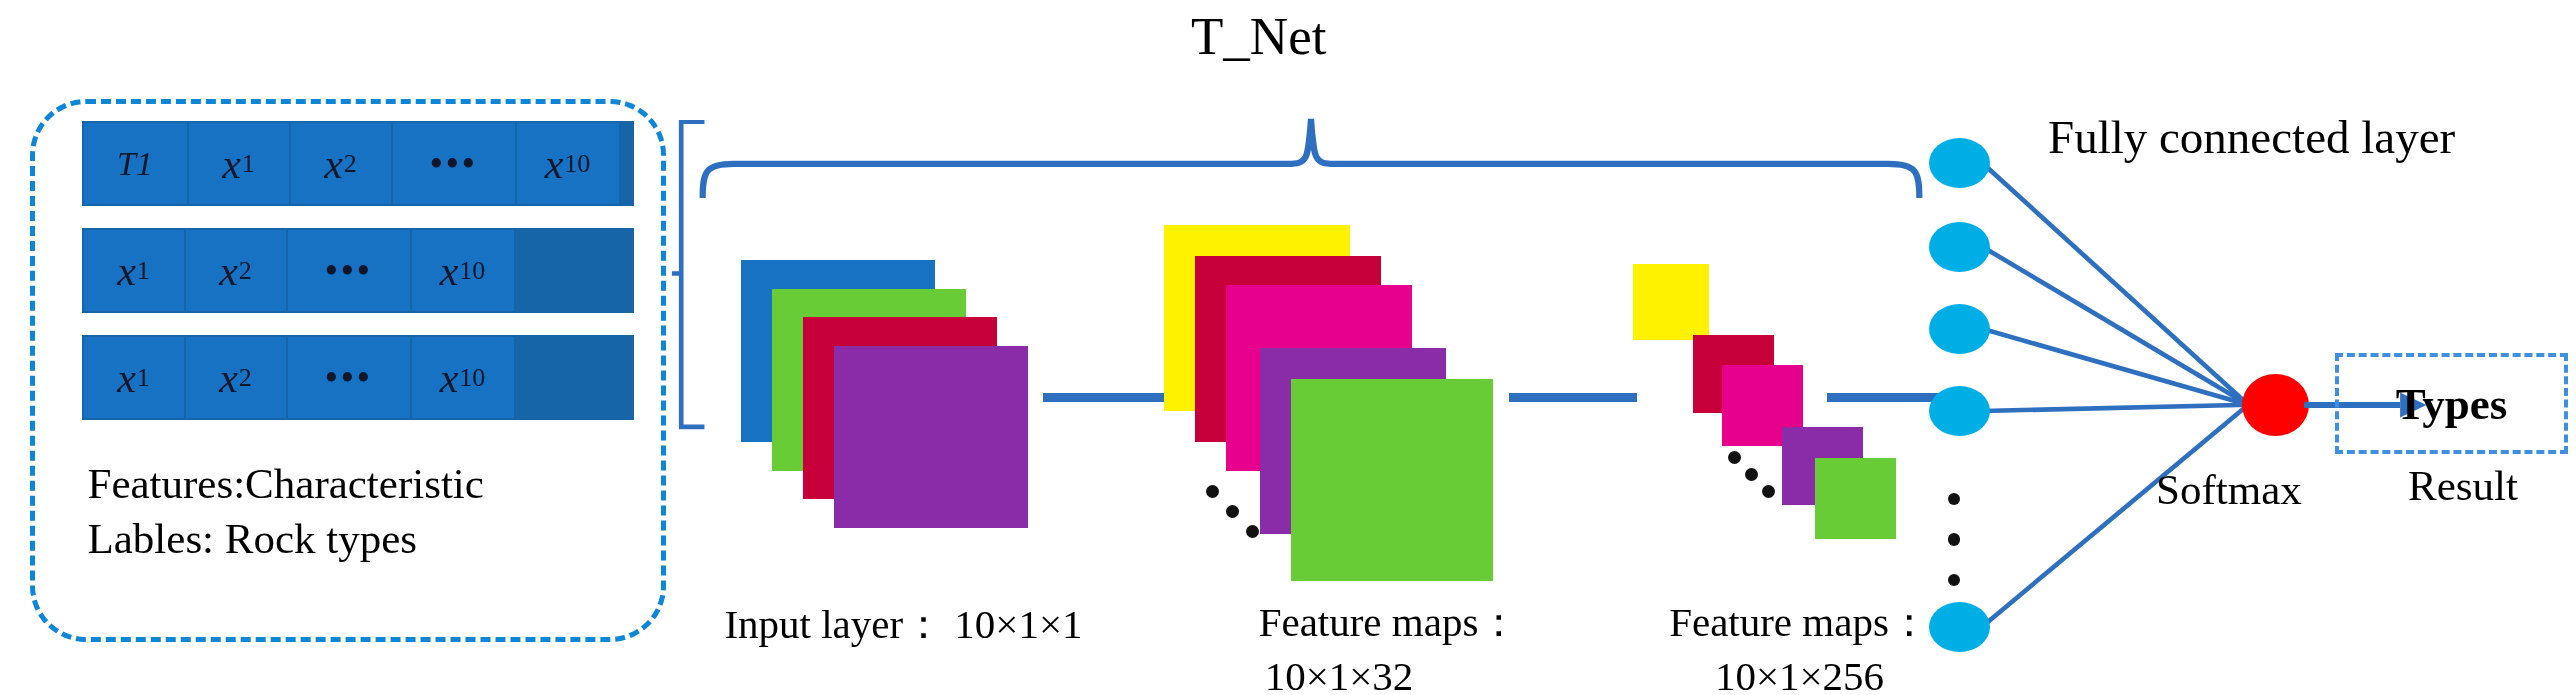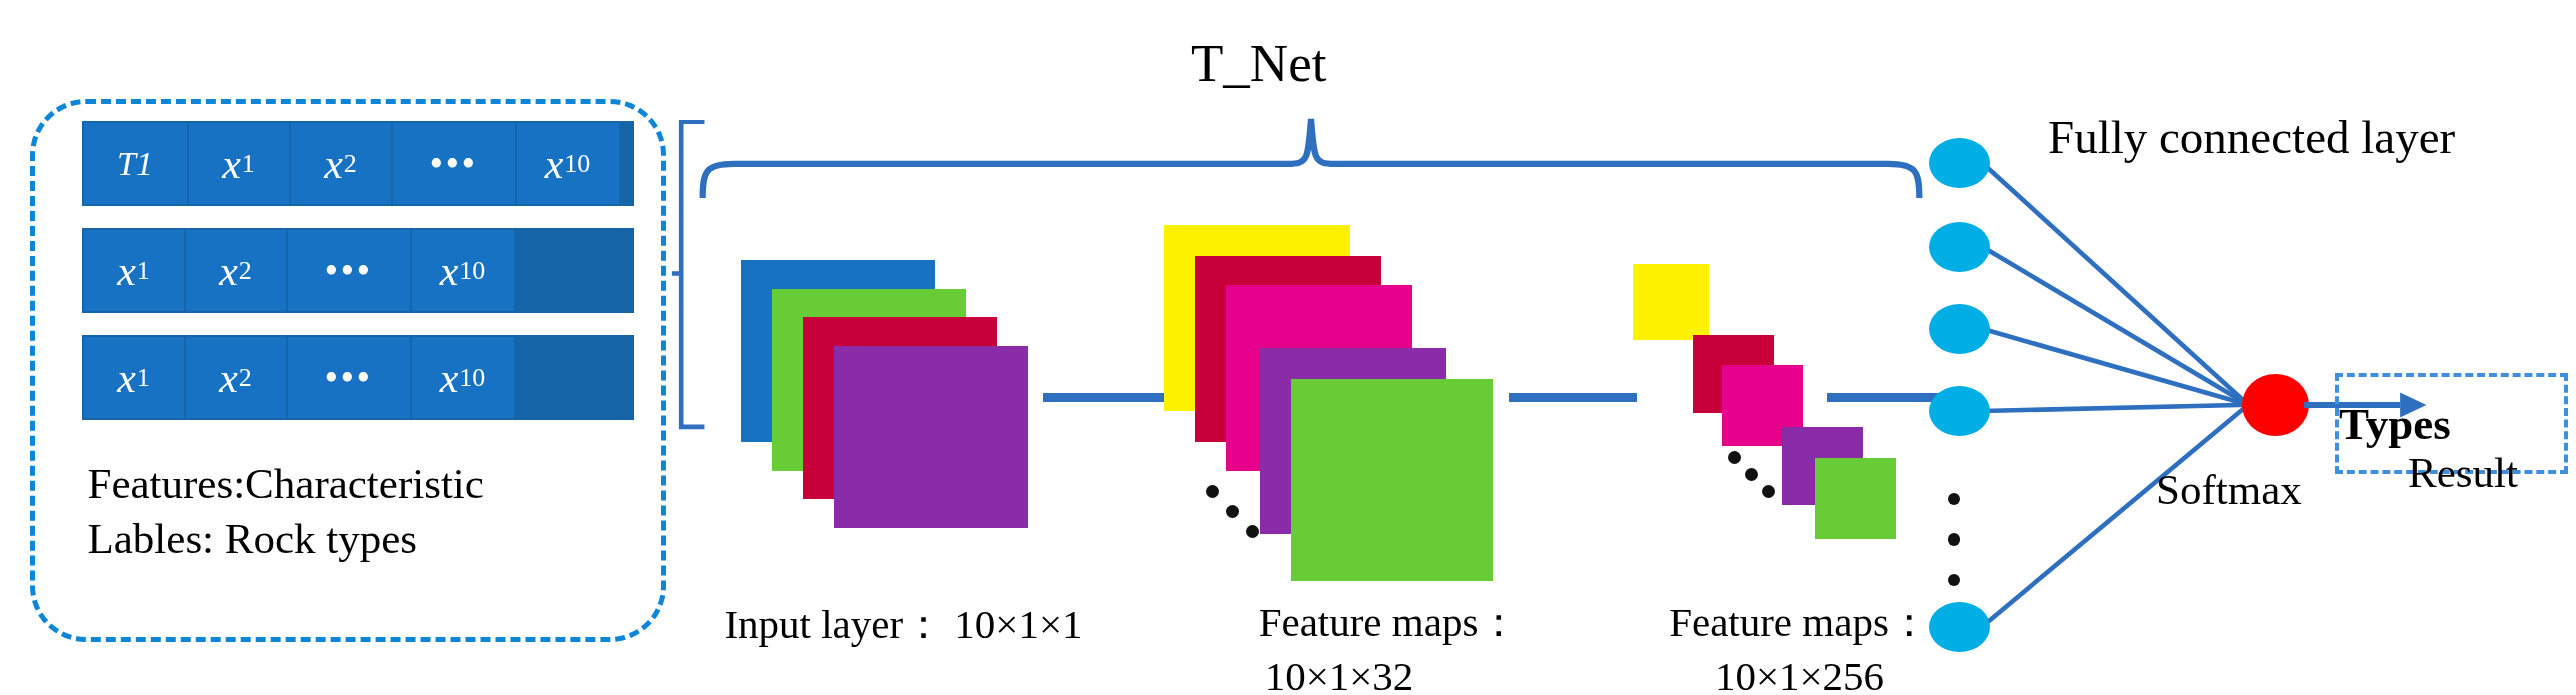--- a/index.html
+++ b/index.html
@@ -11,55 +11,55 @@
   
   #data-panel{
     left:29.5px; top:99px; width:636px; height:543px;
     border:5.4px dashed #0d86d8; border-radius:56px; box-sizing:border-box;
   }
   .data-table{position:absolute;left:47px;width:552px;}
   .data-row{display:flex;height:85px;margin-bottom:22px;
             border:2.3px solid #1565a8;box-sizing:border-box;background:#1565a8;}
   .cell{flex:0 0 auto;background:#1872c4;border-right:2.3px solid #1565a8;
         display:flex;align-items:center;justify-content:center;
-        color:#ffffff;box-sizing:border-box;}
+        color:#0f172a;box-sizing:border-box;}
   .cell:last-child{border-right:none;}
   .cell.c-tag{width:105px;font-style:italic;font-size:34px;}
   .cell.c-x  {width:102px;font-size:42px;font-style:italic;}
   .cell.c-dots{width:124px;font-size:39px;letter-spacing:2.3px;font-style:normal;}
   .sub{font-size:0.62em;vertical-align:-0.30em;font-style:normal;margin-left:0.8px;}
 
   .panel-caption{position:absolute;left:53px;font-size:43px;line-height:1.16;white-space:nowrap;}
 
   
-  #tnet-label{left:1191px;top:6.2px;font-size:53px;margin-top:27px;}
+  #tnet-label{left:1191px;top:6.2px;font-size:53px;}
   #brace-wrap{left:698px;top:116px;width:1226px;height:85px;}
 
   
   .sq{position:absolute;}
   .flow{position:absolute;height:8.5px;background:#2f6fbf;}
   .dots-diag{position:absolute;}
   .dots-diag i{position:absolute;width:13px;height:13px;border-radius:50%;background:#111;display:block;}
 
   .layer-cap{position:absolute;font-size:41px;line-height:1.2;text-align:center;white-space:nowrap;margin-top:28px;}
 
   
   .neuron{position:absolute;width:61px;height:50px;border-radius:50%;background:#00AEE6;}
   #softmax-node{position:absolute;width:67px;height:62px;border-radius:50%;background:#FE0000;
                 left:2242px;top:374px;}
   .vdots{position:absolute;left:1948px;}
   .vdots i{display:block;width:12.4px;height:12.4px;border-radius:50%;background:#111;margin-bottom:28px;}
 
   #fc-label{left:2048px;top:110px;font-size:47px;white-space:nowrap;}
   #softmax-label{left:2156px;top:465px;font-size:43px;}
-  #result-label{left:2408px;top:448px;font-size:43px;}
-
-  #types-box{left:2335px;top:373px;width:233px;height:101px;
+  #result-label{left:2408px;top:461px;font-size:43px;}
+
+  #types-box{left:2335px;top:353px;width:233px;height:101px;
              border:4.7px dashed #3f8fe0;box-sizing:border-box;
-             display:flex;align-items:center;}
+             display:flex;align-items:center;justify-content:center;}
   #types-box span{font-weight:bold;font-size:45px;}
 </style>
 </head>
 <body>
 
 <div class="abs" id="data-panel">
   <div class="data-table" style="top:17px">
 
     <div class="data-row">
       <div class="cell c-tag">T1</div>

